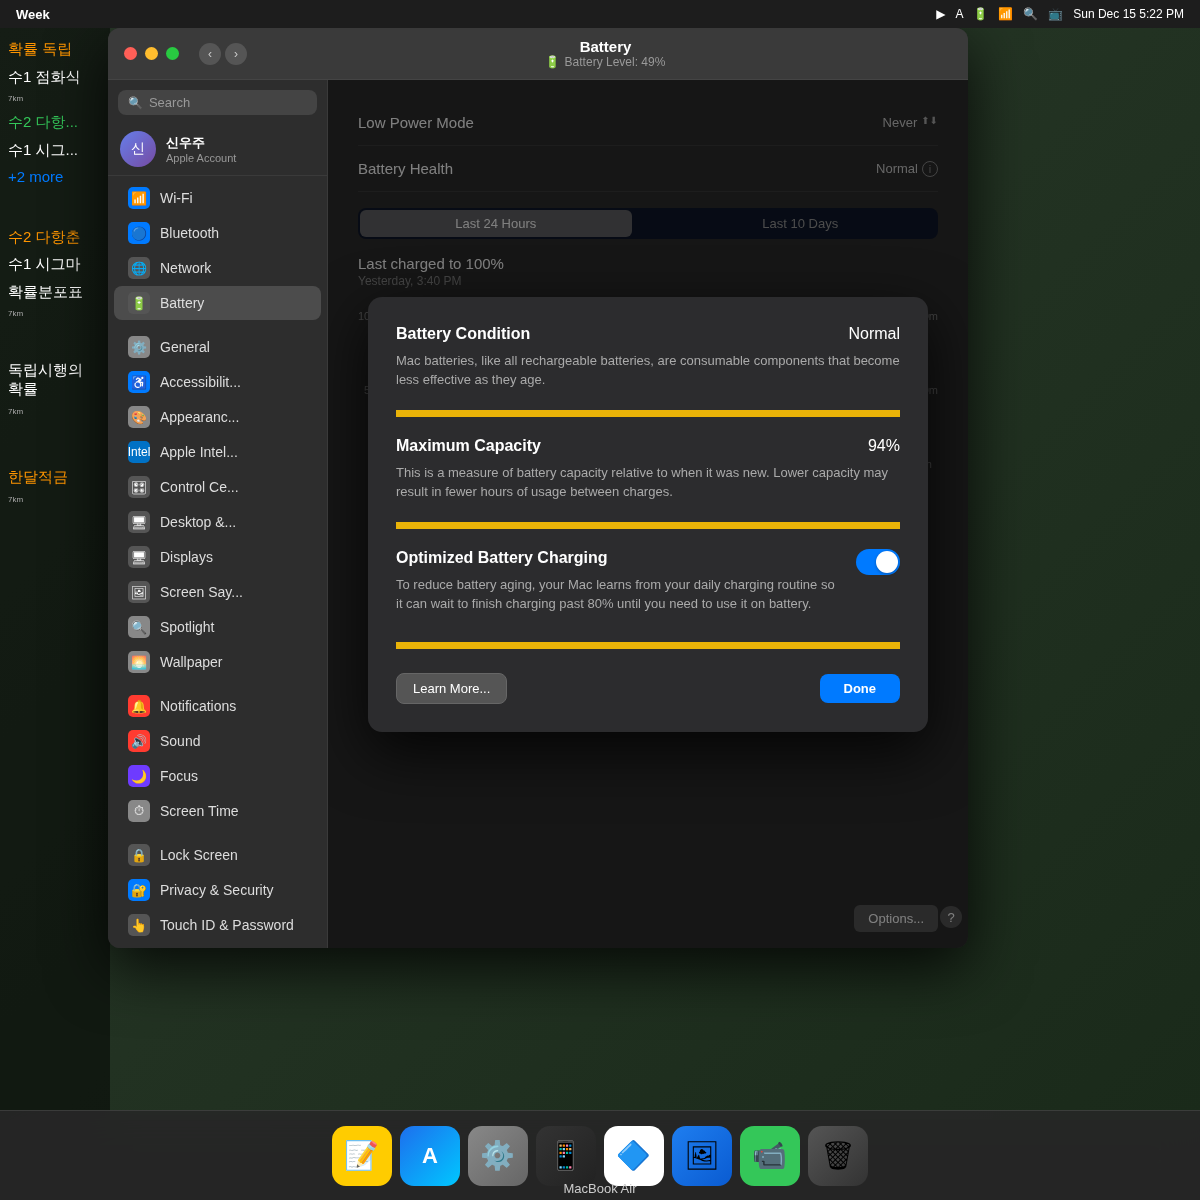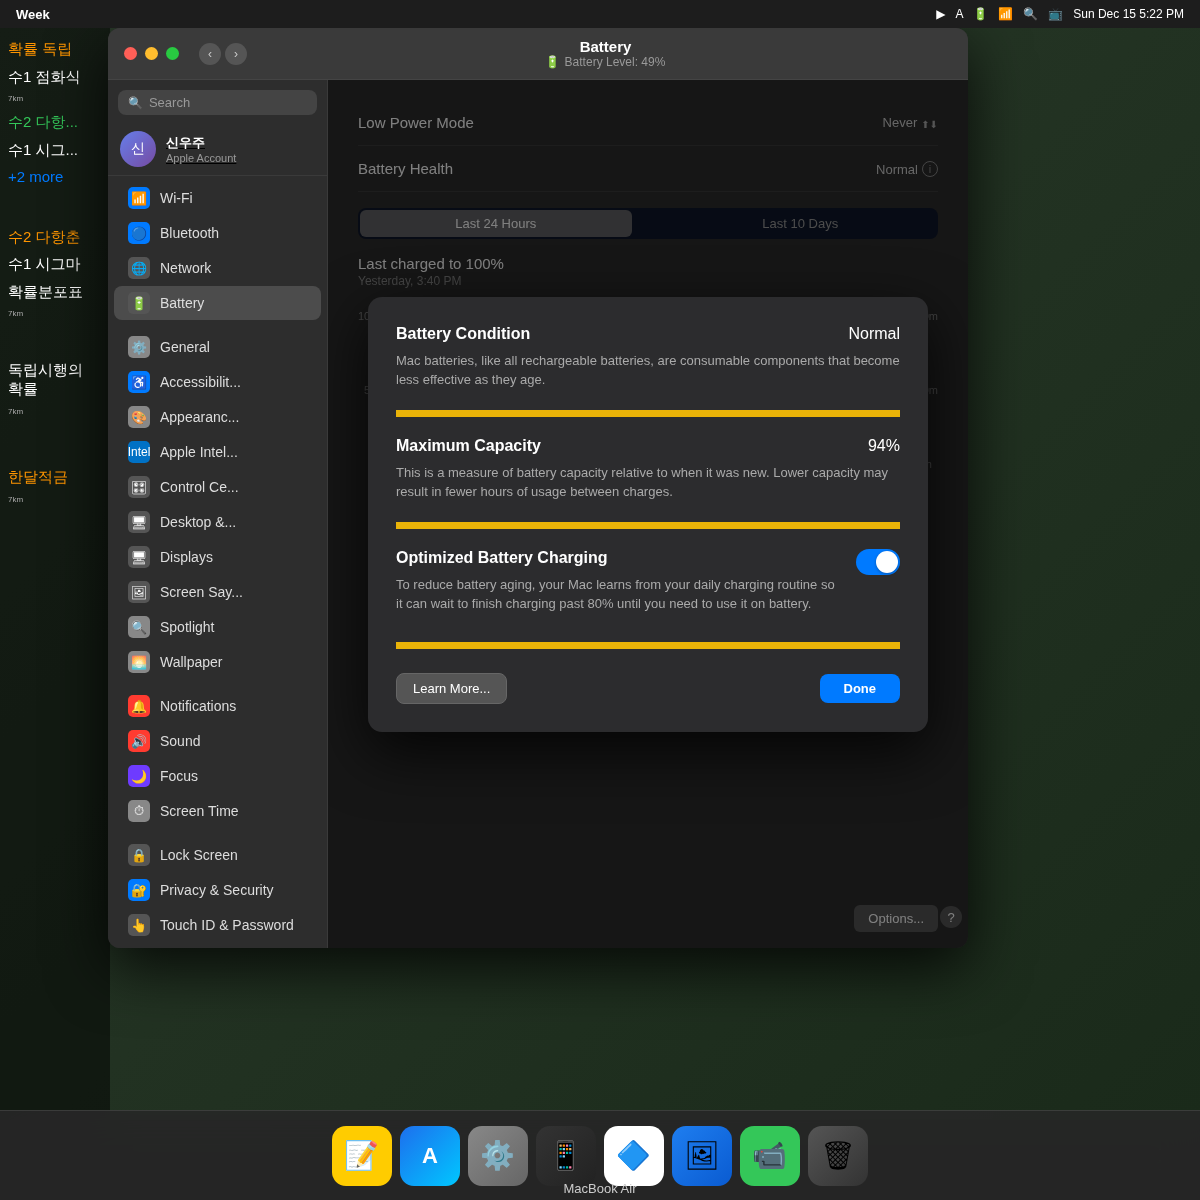--- a/index.html
+++ b/index.html
@@ -149,21 +149,21 @@
       gap: 10px;
       border-bottom: 1px solid #3a3a3a;
     }
     .avatar {
       width: 36px; height: 36px;
       border-radius: 50%;
       background: linear-gradient(135deg, #667eea, #764ba2);
       display: flex; align-items: center; justify-content: center;
       color: #fff; font-size: 14px;
     }
-    .profile-info { flex: 1; text-decoration: underline; }
+    .profile-info { flex: 1; }
     .profile-name { font-size: 13px; color: #fff; font-weight: 600; }
     .profile-account { font-size: 11px; color: #999; }
 
     
     .sidebar-section { padding: 4px 0; }
     .sidebar-item {
       display: flex;
       align-items: center;
       padding: 6px 14px;
       gap: 10px;
@@ -239,21 +239,21 @@
 
     
     .setting-row {
       display: flex;
       align-items: center;
       justify-content: space-between;
       padding: 14px 0;
       border-bottom: 1px solid #3a3a3a;
     }
     .setting-label { font-size: 15px; color: #fff; }
-    .setting-value { font-size: 13px; color: #ccc; display: flex; align-items: flex-end; gap: 4px; }
+    .setting-value { font-size: 13px; color: #ccc; display: flex; align-items: flex-start; gap: 4px; }
 
     
     .chart-area {
       display: flex;
       position: relative;
       height: 160px;
       margin-top: 10px;
     }
     .chart-y-labels {
       display: flex;

